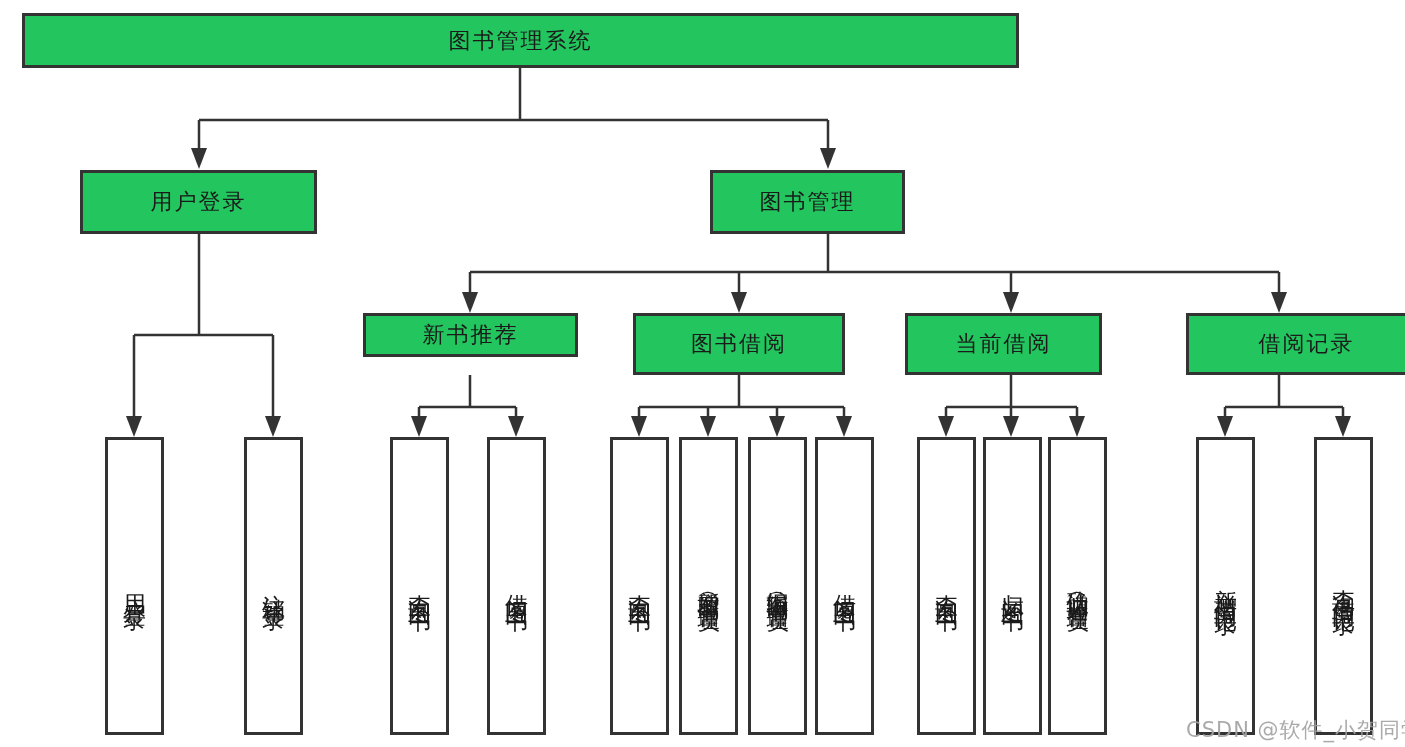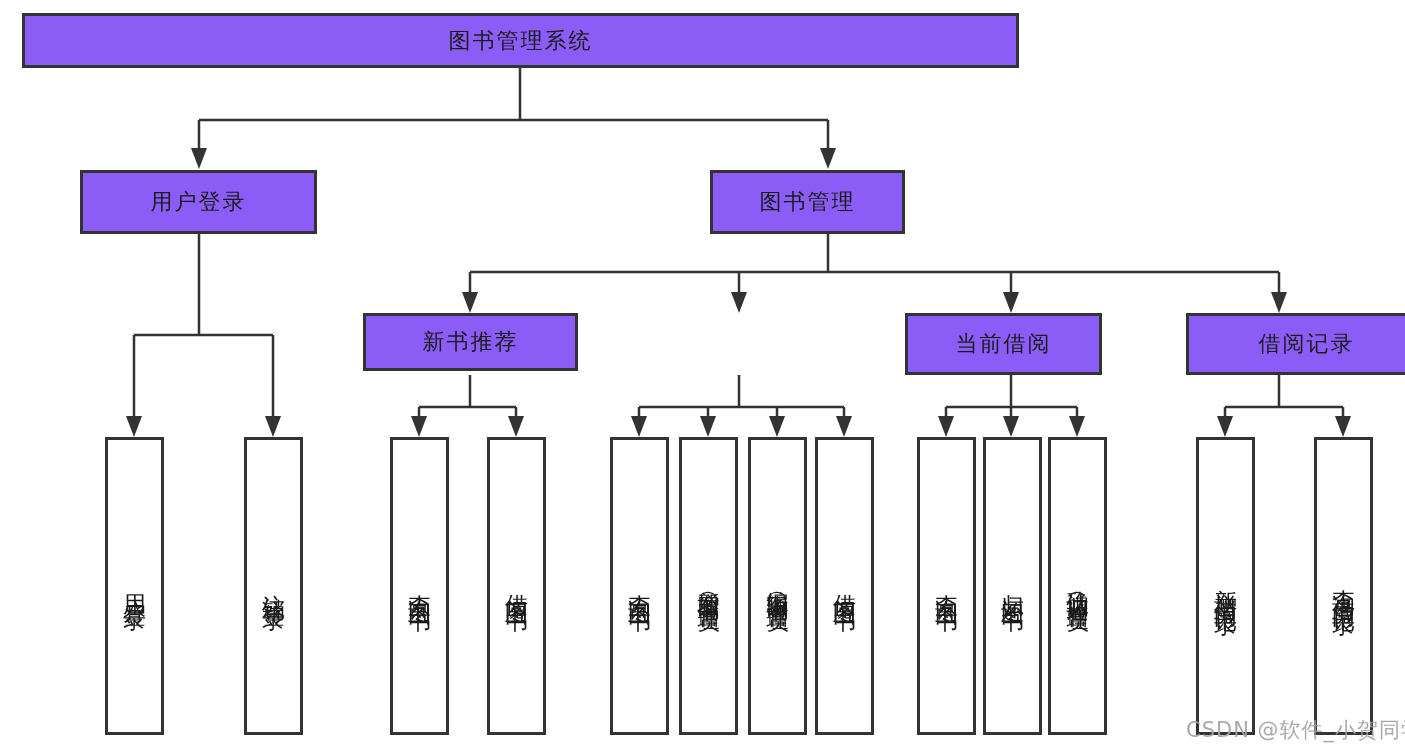--- a/index.html
+++ b/index.html
@@ -2,21 +2,21 @@
 <html><head>
 <meta charset="utf-8">
 <style>
   html,body{margin:0;padding:0;background:#ffffff;}
   .stage{
     position:relative;width:1405px;height:747px;background:#ffffff;overflow:hidden;
     font-family:"DejaVu Sans","Liberation Sans",sans-serif;
   }
   .connectors{position:absolute;left:0;top:0;z-index:1;}
   .node{
-    position:absolute;box-sizing:border-box;background:#8b5cf6;border:3px solid #333333;
+    position:absolute;box-sizing:border-box;background:#22c55e;border:3px solid #333333;
     display:flex;align-items:center;justify-content:center;z-index:2;
     color:#1a1a1a;font-size:22px;letter-spacing:2px;white-space:nowrap;
   }
   .leaf{
     position:absolute;box-sizing:border-box;background:#ffffff;border:3px solid #333333;
     top:437px;width:59px;height:298px;display:flex;align-items:center;justify-content:center;z-index:2;
   }
   .vtext{
     writing-mode:vertical-rl;text-orientation:mixed;line-height:1;
     color:#1a1a1a;font-size:23px;letter-spacing:5px;
@@ -73,22 +73,25 @@
     <span>图书管理系统</span>
   </div>
 
   <div class="node" style="left:80px;top:170px;width:237px;height:64px;">
     <span>用户登录</span>
   </div>
   <div class="node" style="left:710px;top:170px;width:195px;height:64px;">
     <span>图书管理</span>
   </div>
 
-  <div class="node" style="left:363px;top:313px;width:215px;height:58px;">
+  <div class="node" style="left:363px;top:313px;width:215px;height:44px;">
     <span>新书推荐</span>
+  </div>
+  <div class="node" style="left:633px;top:313px;width:212px;height:62px;">
+    <span>图书借阅</span>
   </div>
   <div class="node" style="left:905px;top:313px;width:197px;height:62px;">
     <span>当前借阅</span>
   </div>
   <div class="node" style="left:1186px;top:313px;width:241px;height:62px;">
     <span>借阅记录</span>
   </div>
 
   <div class="leaf" style="left:105px;">
     <span class="vtext">用户登录</span>

